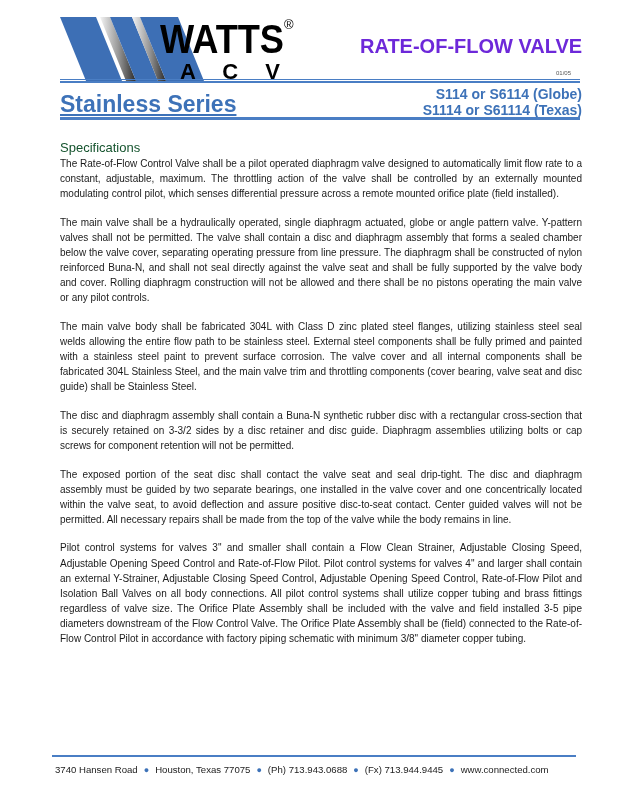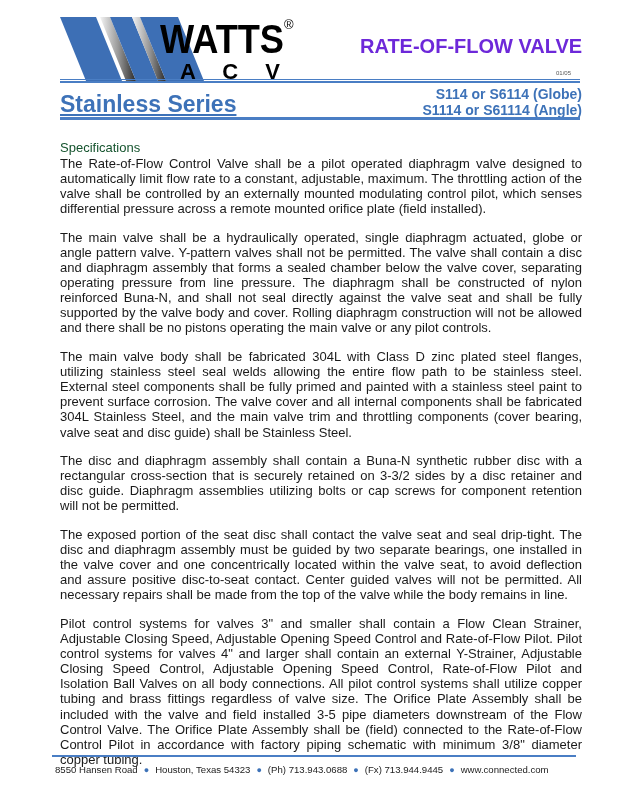--- a/index.html
+++ b/index.html
@@ -18,21 +18,21 @@
   .rule-top { left: 60px; top: 79px; width: 520px; height: 4px; }
   .rule-top .l1 { height: 1px; background: #4a7ec4; margin-bottom: 1px; }
   .rule-top .l2 { height: 1.5px; background: #4a7ec4; }
 
   .series { left: 60px; top: 91px; font-size: 23px; font-weight: bold; color: #3d72b8; text-decoration: underline; }
   .models { right: 37px; top: 86px; text-align: right; font-size: 14px; font-weight: bold; color: #3d72b8; line-height: 16px; }
 
   .rule-mid { left: 60px; top: 117px; width: 520px; height: 3px; background: #4a7ec4; }
 
   .spec-head { left: 60px; top: 140px; font-size: 13px; color: #14532d; }
-  .body { left: 60px; top: 156px; width: 522px; font-size: 13px; line-height: 15.1px; text-align: justify; }
+  .body { left: 60px; top: 156px; width: 522px; font-size: 10px; line-height: 15.1px; text-align: justify; }
   .body p { margin: 0 0 13.5px 0; }
 
   .rule-foot { left: 52px; top: 755px; width: 524px; height: 2px; background: #4a7ec4; }
   .footer { left: 55px; top: 764px; font-size: 9.6px; color: #222; white-space: nowrap; }
   .footer .dot { color: #3d72b8; margin: 0 6px; font-size: 9px; }
 </style>
 </head>
 <body>
 
 <div class="abs logo">
@@ -62,32 +62,32 @@
 <div class="abs doc-date">01/05</div>
 
 <div class="abs rule-top">
   <div class="l1"></div>
     <div class="l2"></div>
 </div>
 
 <div class="abs series">Stainless Series</div>
 <div class="abs models">
   <div>S114 or S6114 (Globe)</div>
-  <div>S1114 or S61114 (Angle)</div>
+  <div>S1114 or S61114 (Texas)</div>
 </div>
 
 <div class="abs rule-mid"></div>
 
 <div class="abs spec-head">Specifications</div>
 
 <div class="abs body">
   <p>The Rate-of-Flow Control Valve shall be a pilot operated diaphragm valve designed to automatically limit flow rate to a constant, adjustable, maximum.  The throttling action of the valve shall be controlled by an externally mounted modulating control pilot, which senses differential pressure across a remote mounted orifice plate (field installed).</p>
   <p>The main valve shall be a hydraulically operated, single diaphragm actuated, globe or angle pattern valve. Y-pattern valves shall not be permitted.  The valve shall contain a disc and diaphragm assembly that forms a sealed chamber below the valve cover, separating operating pressure from line pressure.  The diaphragm shall be constructed of nylon reinforced Buna-N, and shall not seal directly against the valve seat and shall be fully supported by the valve body and cover.  Rolling diaphragm construction will not be allowed and there shall be no pistons operating the main valve or any pilot controls.</p>
   <p>The main valve body shall be fabricated 304L with Class D zinc plated steel flanges, utilizing stainless steel seal welds allowing the entire flow path to be stainless steel.  External steel components shall be fully primed and painted with a stainless steel paint to prevent surface corrosion.  The valve cover and all internal components shall be fabricated 304L Stainless Steel, and the main valve trim and throttling components (cover bearing, valve seat and disc guide) shall be Stainless Steel.</p>
   <p>The disc and diaphragm assembly shall contain a Buna-N synthetic rubber disc with a rectangular cross-section that is securely retained on 3-3/2 sides by a disc retainer and disc guide.  Diaphragm assemblies utilizing bolts or cap screws for component retention will not be permitted.</p>
   <p>The exposed portion of the seat disc shall contact the valve seat and seal drip-tight.  The disc and diaphragm assembly must be guided by two separate bearings, one installed in the valve cover and one concentrically located within the valve seat, to avoid deflection and assure positive disc-to-seat contact.  Center guided valves will not be permitted.  All necessary repairs shall be made from the top of the valve while the body remains in line.</p>
   <p>Pilot control systems for valves 3" and smaller shall contain a Flow Clean Strainer, Adjustable Closing Speed, Adjustable Opening Speed Control and Rate-of-Flow Pilot.  Pilot control systems for valves 4" and larger shall contain an external Y-Strainer, Adjustable Closing Speed Control, Adjustable Opening Speed Control, Rate-of-Flow Pilot and Isolation Ball Valves on all body connections.  All pilot control systems shall utilize copper tubing and brass fittings regardless of valve size.  The Orifice Plate Assembly shall be included with the valve and field installed 3-5 pipe diameters downstream of the Flow Control Valve.  The Orifice Plate Assembly shall be (field) connected to the Rate-of-Flow Control Pilot in accordance with factory piping schematic with minimum 3/8" diameter copper tubing.</p>
 </div>
 
 <div class="abs rule-foot"></div>
 <div class="abs footer">
-  <span>8550 Hansen Road</span><span class="dot">●</span><span>Houston, Texas 54323</span><span class="dot">●</span><span>(Ph) 713.943.0688</span><span class="dot">●</span><span>(Fx) 713.944.9445</span><span class="dot">●</span><span>www.connected.com</span>
+  <span>3740 Hansen Road</span><span class="dot">●</span><span>Houston, Texas 77075</span><span class="dot">●</span><span>(Ph) 713.943.0688</span><span class="dot">●</span><span>(Fx) 713.944.9445</span><span class="dot">●</span><span>www.connected.com</span>
 </div>
 
 </body></html>

